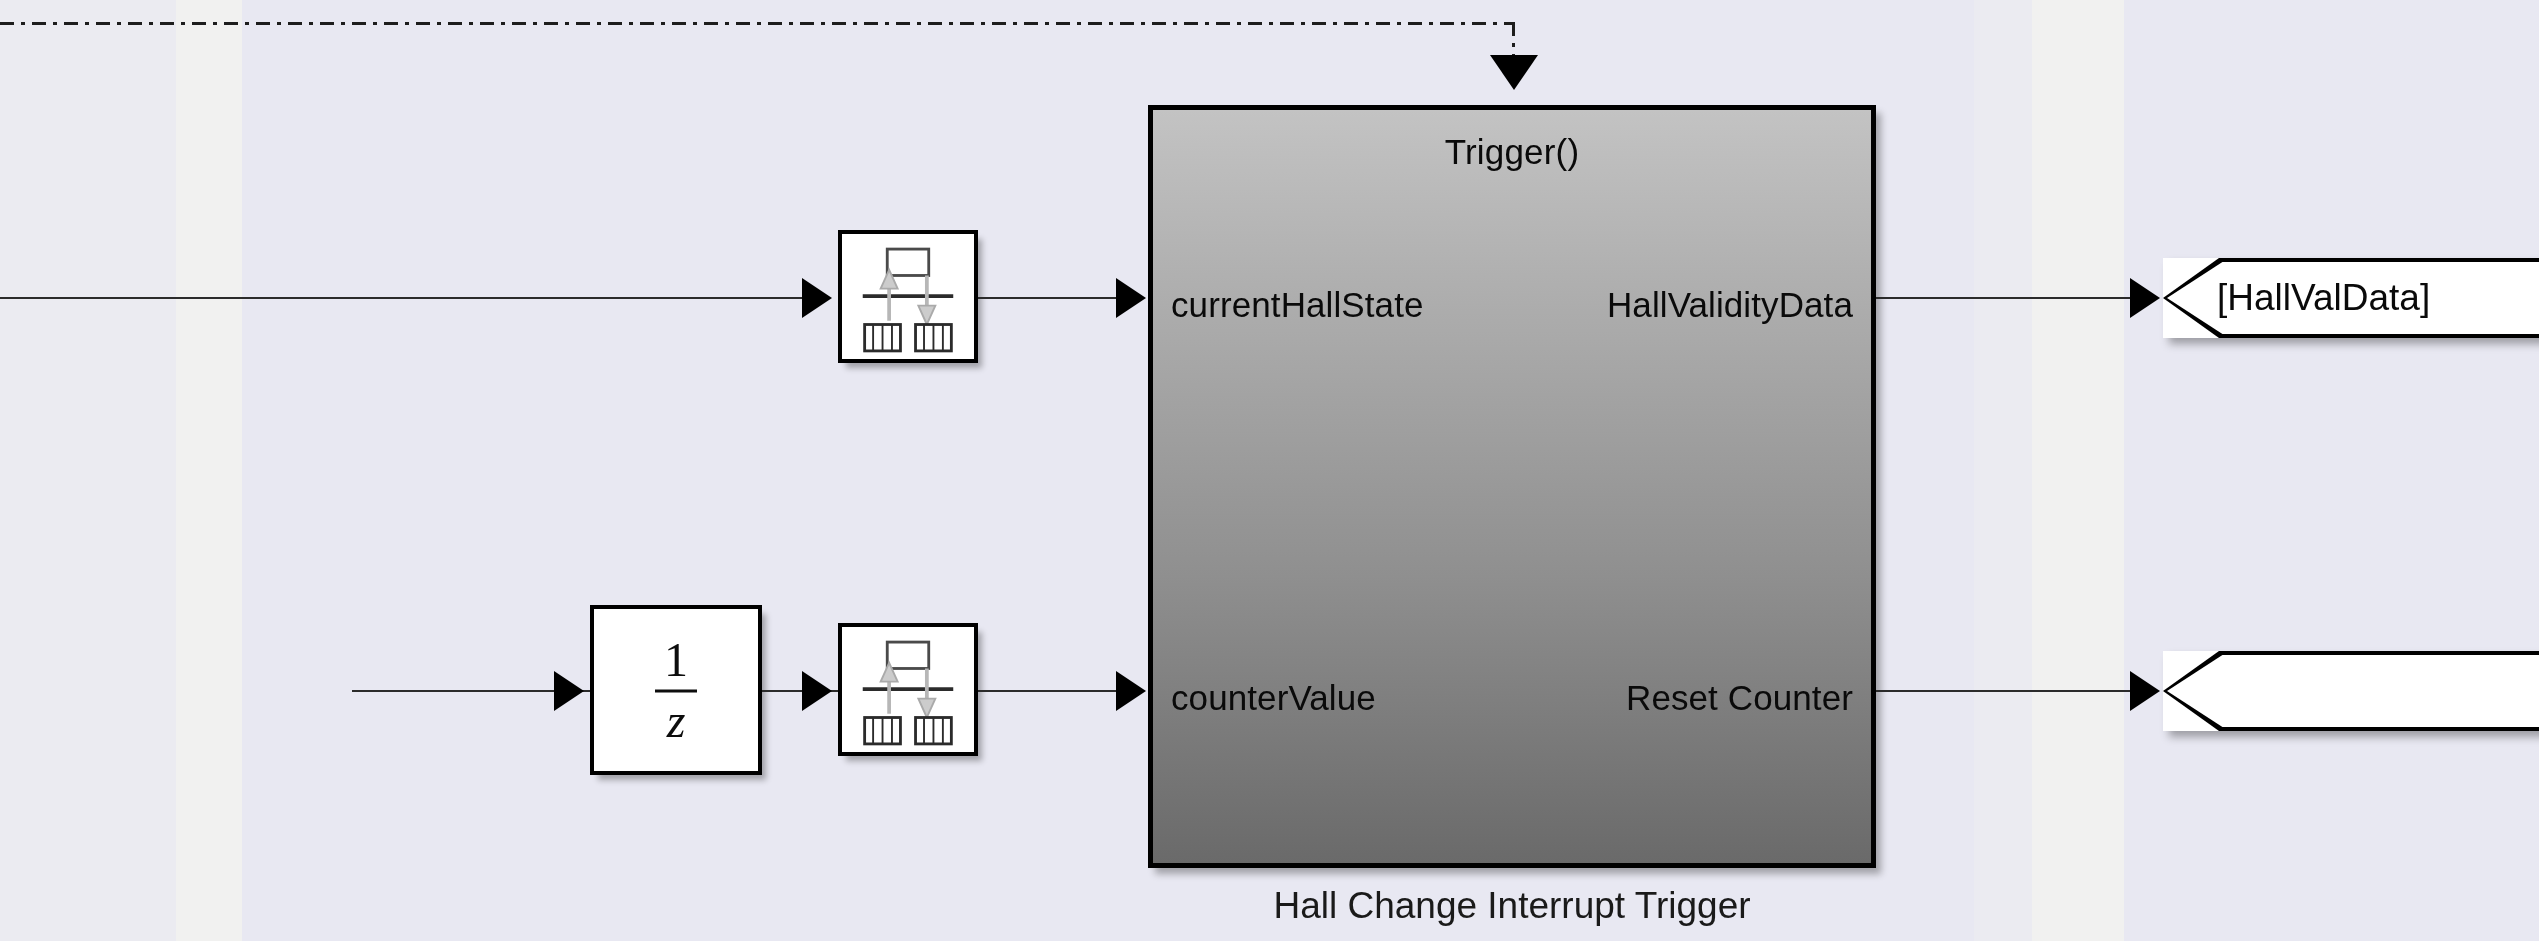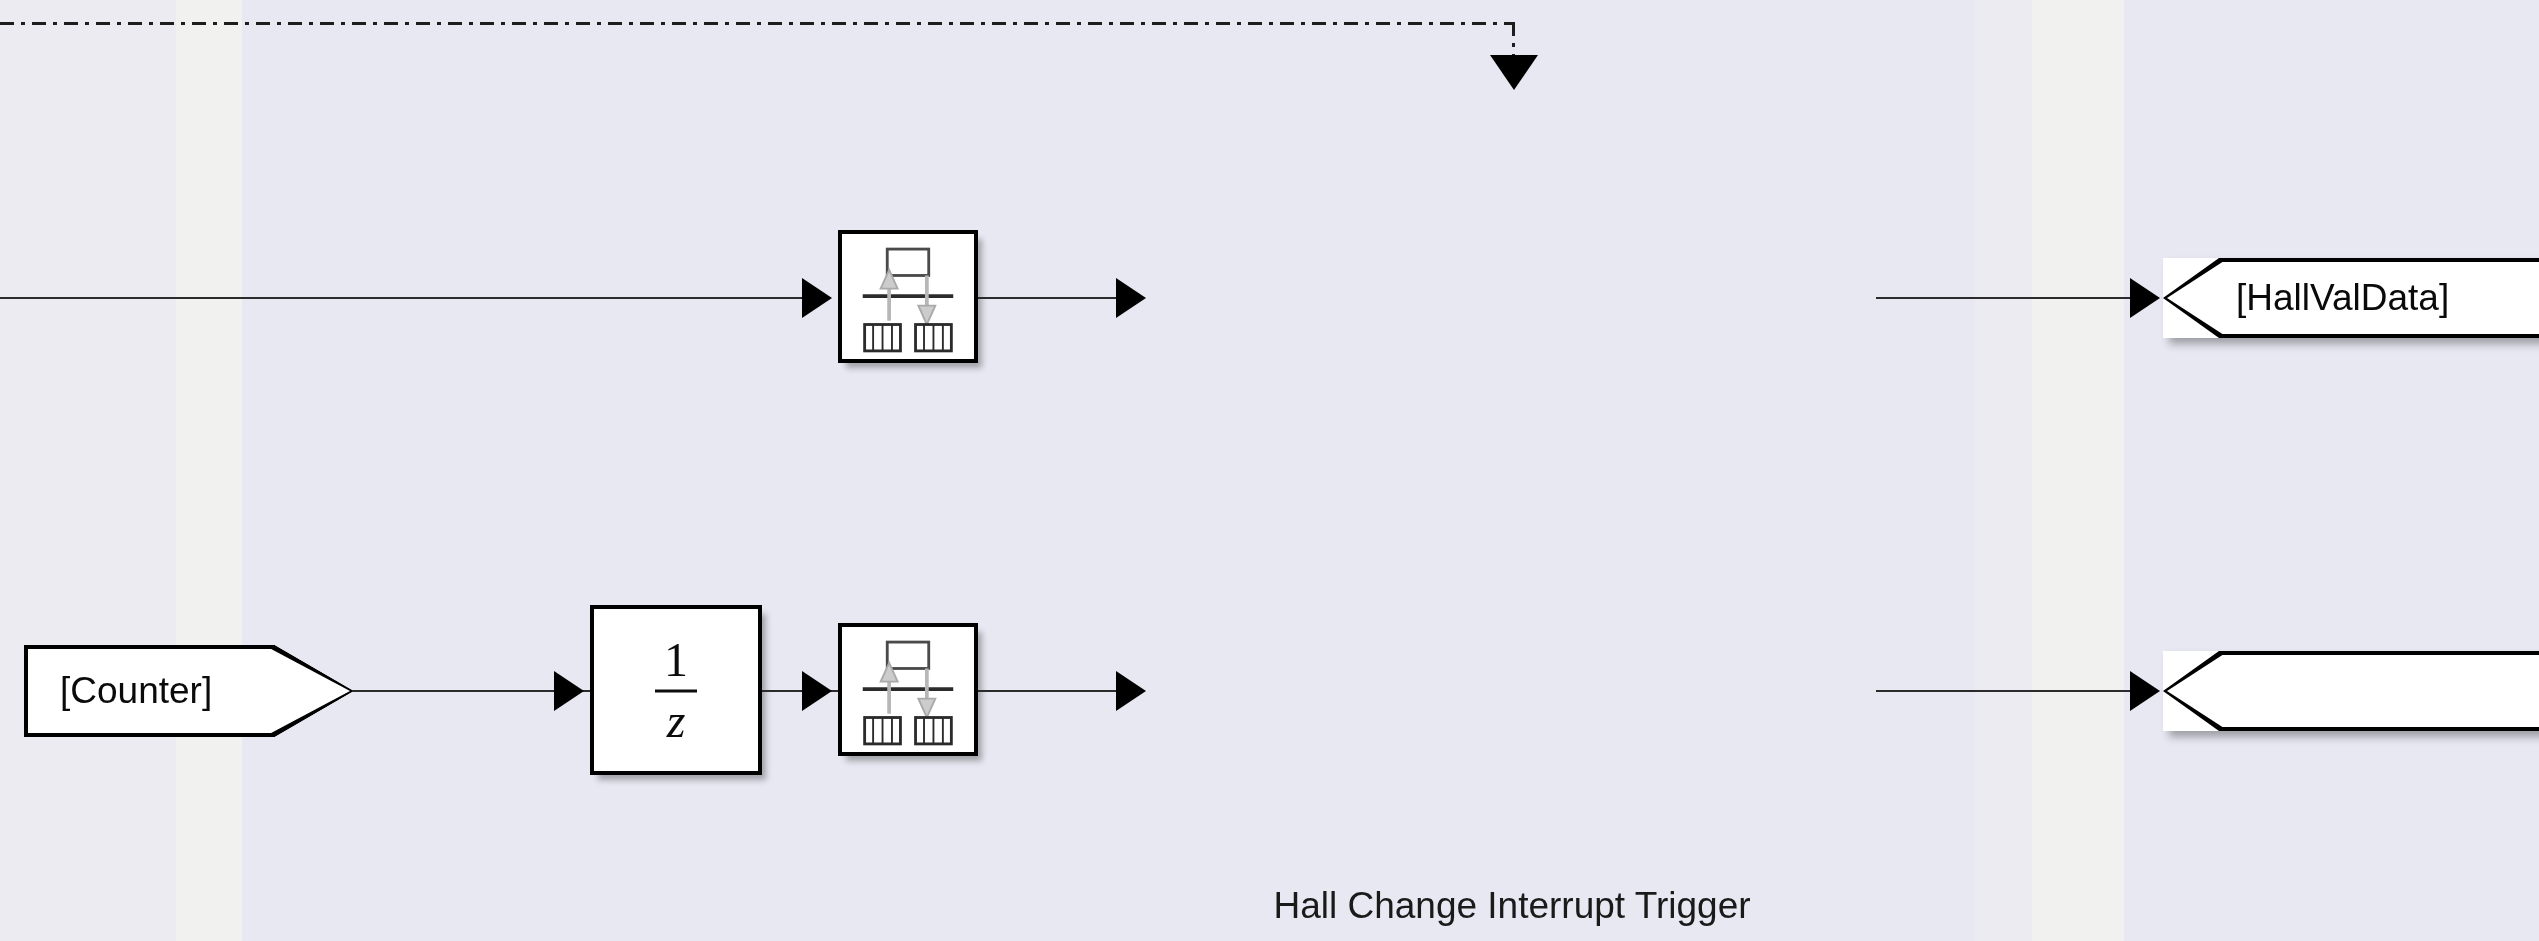--- a/index.html
+++ b/index.html
@@ -193,31 +193,20 @@
       <rect x="78" y="96" width="38" height="28" fill="#fff" stroke="#2b2b2b" stroke-width="3"></rect>
       <line x1="87" y1="96" x2="87" y2="124" stroke="#2b2b2b" stroke-width="2"></line>
       <line x1="97" y1="96" x2="97" y2="124" stroke="#2b2b2b" stroke-width="2"></line>
       <line x1="107" y1="96" x2="107" y2="124" stroke="#2b2b2b" stroke-width="2"></line>
     </svg>
   </div>
 
   <div class="wire" style="left:978px; top:297px; width:164px;"></div>
   <div class="arrow-r" style="left:1116px; top:278px;"></div>
 
-  <div class="tag" style="left:24px; top:645px; width:330px; height:92px;
-        clip-path: polygon(0 0, 76% 0, 100% 50%, 76% 100%, 0 100%);
-        background:#fff; border:0;">
-    <div style="position:absolute; inset:0;
-         clip-path: polygon(0 0, 76% 0, 100% 50%, 76% 100%, 0 100%);
-         background:#000;"></div>
-    <div style="position:absolute; left:4px; top:4px; right:4px; bottom:4px;
-         clip-path: polygon(0 0, 75.5% 0, 100% 50%, 75.5% 100%, 0 100%);
-         background:#fff;"></div>
-    <span class="tag-label" style="left:36px;">[Counter]</span>
-  </div>
 
   <div class="wire" style="left:352px; top:690px; width:310px;"></div>
   <div class="arrow-r" style="left:554px; top:671px;"></div>
 
   <div class="wblock" style="left:590px; top:605px; width:172px; height:170px;">
     <div class="unitdelay-math">
       <span class="ud-num">1</span>
       <span class="ud-bar"></span>
       <span class="ud-den">z</span>
     </div>
@@ -241,34 +230,43 @@
       <rect x="78" y="96" width="38" height="28" fill="#fff" stroke="#2b2b2b" stroke-width="3"></rect>
       <line x1="87" y1="96" x2="87" y2="124" stroke="#2b2b2b" stroke-width="2"></line>
       <line x1="97" y1="96" x2="97" y2="124" stroke="#2b2b2b" stroke-width="2"></line>
       <line x1="107" y1="96" x2="107" y2="124" stroke="#2b2b2b" stroke-width="2"></line>
     </svg>
   </div>
 
   <div class="wire" style="left:978px; top:690px; width:164px;"></div>
   <div class="arrow-r" style="left:1116px; top:671px;"></div>
 
+  <div class="subsystem" style="left:1148px; top:105px; width:728px; height:763px;">
+    <div class="sub-trigger-label" style="top:22px;">Trigger()</div>
+
+    <div class="port-label port-in" style="left:18px; top:175px;">currentHallState</div>
+    <div class="port-label port-out" style="right:18px; top:175px;">HallValidityData</div>
+
+    <div class="port-label port-in" style="left:18px; top:568px;">counterValue</div>
+    <div class="port-label port-out" style="right:18px; top:568px;">Reset Counter</div>
+  </div>
 
   <div class="sub-caption" style="left:1148px; top:885px; width:728px;">Hall Change Interrupt Trigger</div>
 
   <div class="wire" style="left:1876px; top:297px; width:278px;"></div>
   <div class="arrow-r" style="left:2130px; top:278px;"></div>
 
   <div class="tag" style="left:2163px; top:258px; width:400px; height:80px;">
     <div style="position:absolute; inset:0;
          clip-path: polygon(14% 0, 100% 0, 100% 100%, 14% 100%, 0 50%);
          background:#000;"></div>
     <div style="position:absolute; left:4px; top:4px; right:0; bottom:4px;
          clip-path: polygon(14% 0, 100% 0, 100% 100%, 14% 100%, 0 50%);
          background:#fff;"></div>
-    <span class="tag-label" style="left:54px;margin-left:19px;">[HallValData]</span>
+    <span class="tag-label" style="left:54px;">[HallValData]</span>
   </div>
 
   <div class="wire" style="left:1876px; top:690px; width:278px;"></div>
   <div class="arrow-r" style="left:2130px; top:671px;"></div>
 
   <div class="tag" style="left:2163px; top:651px; width:400px; height:80px;">
     <div style="position:absolute; inset:0;
          clip-path: polygon(14% 0, 100% 0, 100% 100%, 14% 100%, 0 50%);
          background:#000;"></div>
     <div style="position:absolute; left:4px; top:4px; right:0; bottom:4px;

